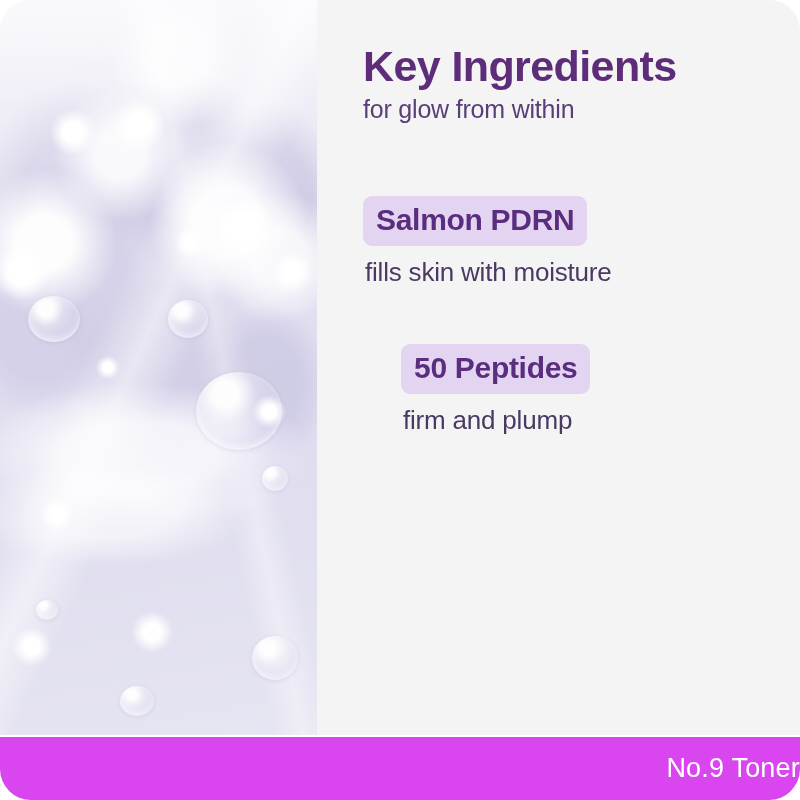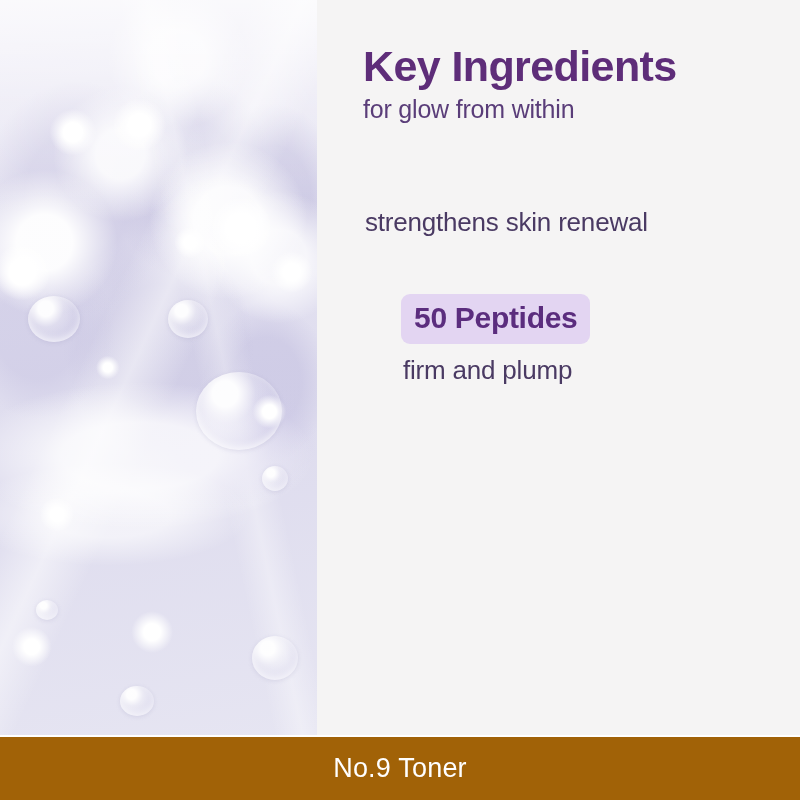--- a/index.html
+++ b/index.html
@@ -13,20 +13,21 @@
     background: #ffffff;
     font-family: "Liberation Sans", sans-serif;
   }
 
   .poster {
     position: relative;
     width: 800px;
     height: 800px;
     background: #ffffff;
     overflow: hidden;
+    border-radius: 31px;
   }
 
   
   .gel-panel {
     position: absolute;
     left: 0;
     top: 0;
     width: 317px;
     height: 735px;
     overflow: hidden;
@@ -178,24 +179,24 @@
     line-height: 1.2;
   }
 
   
   .footer-banner {
     position: absolute;
     left: 0;
     top: 737px;
     width: 800px;
     height: 63px;
-    background: #a16207;
+    background: #d946ef;
     display: flex;
     align-items: center;
-    justify-content: center;
+    justify-content: flex-end;
   }
   .footer-title {
     color: #ffffff;
     font-size: 27px;
     font-weight: 500;
     letter-spacing: 0.2px;
   }
 </style>
 </head>
 <body>
@@ -218,23 +219,26 @@
 
   <div class="content-panel">
 
     <div class="headline-block">
       <h1 class="headline">Key Ingredients</h1>
       <p class="subhead">for glow from within</p>
     </div>
 
     <div class="ingredients">
 
-
       <div class="ingredient">
-        <p class="ing-desc">strengthens skin renewal</p>
+        <div class="ing-name"><span>Salmon PDRN</span></div>
+        <p class="ing-desc">fills skin with moisture</p>
+      </div>
+
+      <div class="ingredient">
       </div>
 
       <div class="ingredient">
         <div class="ing-name"><span>50 Peptides</span></div>
         <p class="ing-desc">firm and plump</p>
       </div>
 
     </div>
   </div>
 

